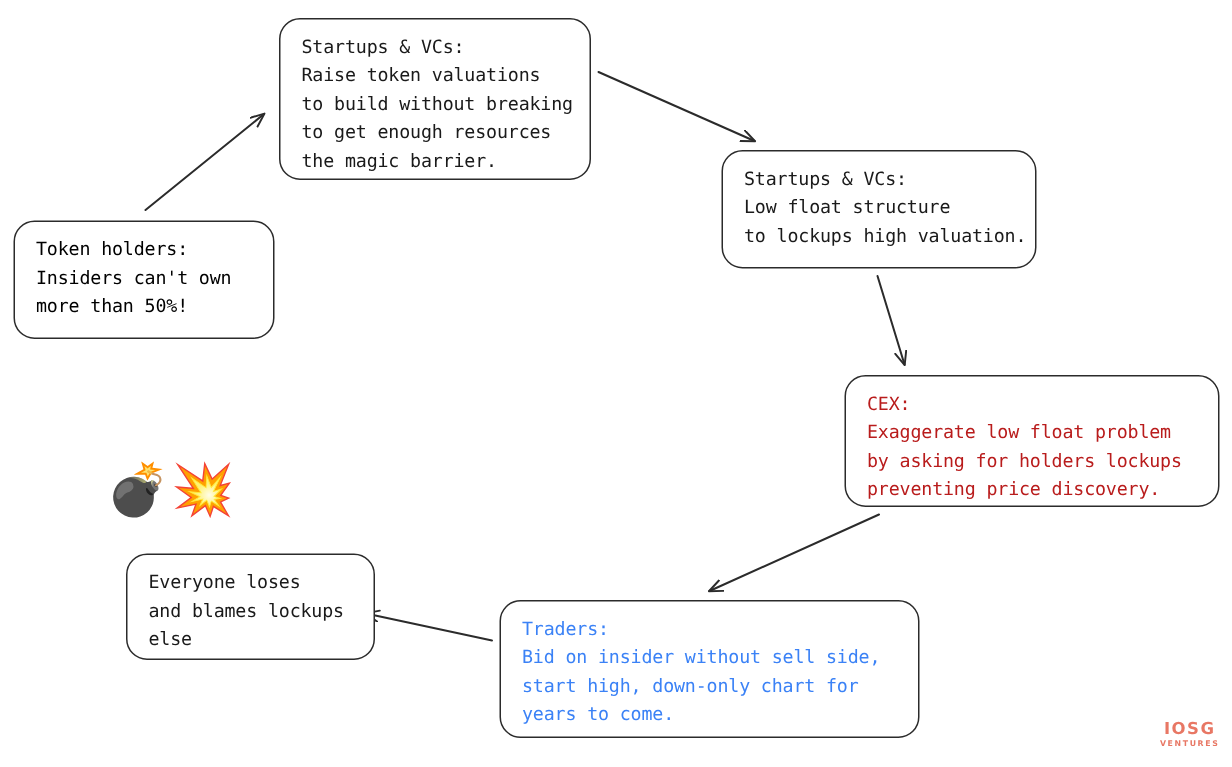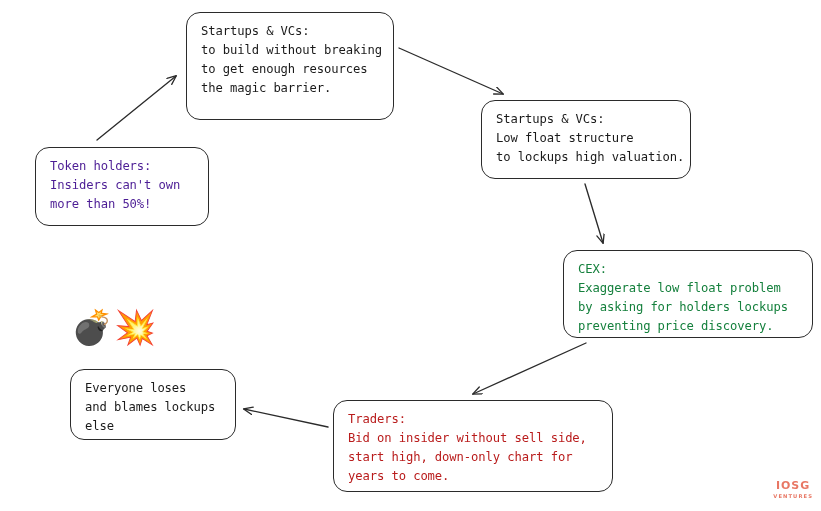--- a/index.html
+++ b/index.html
@@ -89,26 +89,26 @@
     <g id="arrow-group" stroke="#2b2b2b" stroke-width="1.35" fill="none" stroke-linecap="round">
         <path d="M 97,140 L 176,76" marker-end="url(#ah)"></path>
         <path d="M 399,48 L 503,94" marker-end="url(#ah)"></path>
         <path d="M 585,184 L 603,243" marker-end="url(#ah)"></path>
         <path d="M 586,343 L 473,394" marker-end="url(#ah)"></path>
         <path d="M 328,427 L 244,409" marker-end="url(#ah)"></path>
       </g>
   </svg>
 
   <div id="node-layer">
-      <div class="node" style="left: 186px; top: 12px; width: 208px; height: 108px; border-color: rgb(43, 43, 43); color: rgb(26, 26, 26);"><span class="ln">Startups &amp; VCs:</span><span class="ln">to build without breaking</span><span class="ln">to get enough resources</span><span class="ln">the magic barrier.</span></div>
-      <div class="node" style="left: 35px; top: 147px; width: 174px; height: 79px; border-color: rgb(43, 43, 43); color: #4c1d95;"><span class="ln">Token holders:</span><span class="ln">Insiders can't own</span><span class="ln">more than 50%!</span></div>
+      <div class="node" style="left: 186px; top: 12px; width: 208px; height: 108px; border-color: rgb(43, 43, 43); color: rgb(26, 26, 26);"><span class="ln">Startups &amp; VCs:</span><span class="ln">Raise token valuations</span><span class="ln">to build without breaking</span><span class="ln">to get enough resources</span><span class="ln">the magic barrier.</span></div>
+      <div class="node" style="left: 9px; top: 147px; width: 174px; height: 79px; border-color: rgb(43, 43, 43); color: #000000;"><span class="ln">Token holders:</span><span class="ln">Insiders can't own</span><span class="ln">more than 50%!</span></div>
       <div class="node" style="left: 481px; top: 100px; width: 210px; height: 79px; border-color: rgb(43, 43, 43); color: rgb(26, 26, 26);"><span class="ln">Startups &amp; VCs:</span><span class="ln">Low float structure</span><span class="ln">to lockups high valuation.</span></div>
-      <div class="node" style="left: 563px; top: 250px; width: 250px; height: 88px; border-color: rgb(43, 43, 43); color: #15803d;"><span class="ln">CEX:</span><span class="ln">Exaggerate low float problem</span><span class="ln">by asking for holders lockups</span><span class="ln">preventing price discovery.</span></div>
-      <div class="node" style="left: 333px; top: 400px; width: 280px; height: 92px; border-color: rgb(43, 43, 43); color: #b91c1c;"><span class="ln">Traders:</span><span class="ln">Bid on insider without sell side,</span><span class="ln">start high, down-only chart for</span><span class="ln">years to come.</span></div>
-      <div class="node" style="left: 70px; top: 369px; width: 166px; height: 71px; border-color: rgb(43, 43, 43); color: rgb(26, 26, 26);"><span class="ln">Everyone loses</span><span class="ln">and blames lockups</span><span class="ln">else</span></div>
+      <div class="node" style="left: 563px; top: 250px; width: 250px; height: 88px; border-color: rgb(43, 43, 43); color: #b91c1c;"><span class="ln">CEX:</span><span class="ln">Exaggerate low float problem</span><span class="ln">by asking for holders lockups</span><span class="ln">preventing price discovery.</span></div>
+      <div class="node" style="left: 333px; top: 400px; width: 280px; height: 92px; border-color: rgb(43, 43, 43); color: #3b82f6;"><span class="ln">Traders:</span><span class="ln">Bid on insider without sell side,</span><span class="ln">start high, down-only chart for</span><span class="ln">years to come.</span></div>
+      <div class="node" style="left: 84px; top: 369px; width: 166px; height: 71px; border-color: rgb(43, 43, 43); color: rgb(26, 26, 26);"><span class="ln">Everyone loses</span><span class="ln">and blames lockups</span><span class="ln">else</span></div>
     </div>
 
   <div id="emoji-layer">
       <span class="emoji" style="left: 71px; top: 310px;">💣</span>
       <span class="emoji" style="left: 114px; top: 310px;">💥</span>
     </div>
 
   <div id="watermark">
     <span class="wm-main" style="color: rgb(228, 96, 74);">IOSG</span>
     <span class="wm-sub" style="color: rgb(228, 96, 74);">VENTURES</span>

